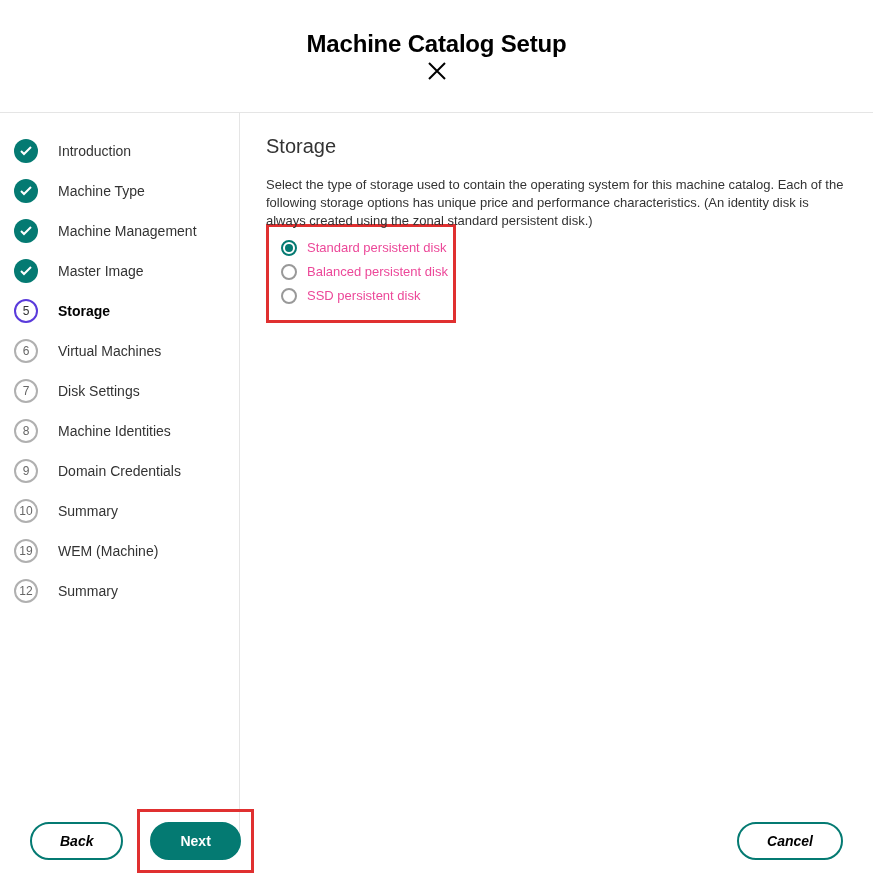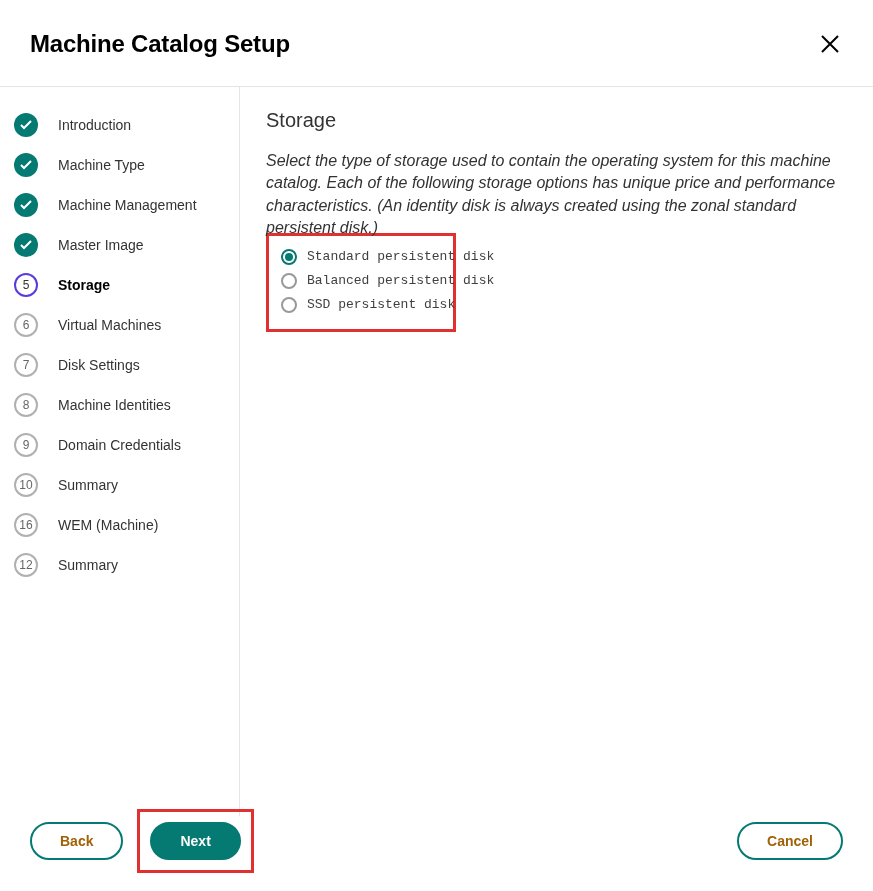--- a/index.html
+++ b/index.html
@@ -12,20 +12,21 @@
       overflow: hidden;
       color: #333;
     }
 
     
     .header {
       display: flex;
       justify-content: space-between;
       align-items: center;
       padding: 30px 30px 28px 30px;
+      flex-direction: column;
     }
     .header h1 {
       font-size: 24px;
       font-weight: 700;
       color: #000;
       letter-spacing: -0.2px;
     }
     .close-btn {
       cursor: pointer;
       background: none;
@@ -93,25 +94,24 @@
       flex: 1;
       padding: 22px 28px 0 26px;
     }
     .main h2 {
       font-size: 20px;
       font-weight: 400;
       color: #333;
       margin-bottom: 18px;
     }
     .description {
-      font-size: 16px;
+      font-size: 13px;
       color: #333;
       line-height: 1.4;
       margin-bottom: 0;
-      font-style: italic;
     }
 
     .radio-group-wrap {
       border: 3px solid #e03030;
       padding: 9px 12px 12px 12px;
       width: 190px;
       margin-top: -7px;
     }
     .radio-row {
       display: flex;
@@ -135,23 +135,22 @@
     }
     .radio.selected::after {
       content: "";
       width: 8px;
       height: 8px;
       border-radius: 50%;
       background: #047a72;
     }
     .radio-label {
       font-size: 13px;
-      color: #404040;
+      color: #ec4899;
       white-space: nowrap;
-      font-family: Liberation Mono, monospace;
     }
 
     
     .footer {
       position: absolute;
       bottom: 18px;
       left: 0;
       right: 0;
       display: flex;
       align-items: center;
@@ -161,21 +160,22 @@
       border-radius: 20px;
       font-size: 14px;
       font-weight: 600;
       padding: 9px 28px;
       cursor: pointer;
       border: 2px solid;
       background: white;
     }
     .btn-outline {
       border-color: #047a72;
-      color: #a16207;
+      color: #000000;
+      font-style: italic;
     }
     .btn-primary {
       background: #047a72;
       border-color: #047a72;
       color: white;
     }
     .next-wrap {
       border: 3px solid #e03030;
       padding: 10px;
       margin-left: 14px;
@@ -259,21 +259,21 @@
       <span class="step-badge pending">9</span>
       <span class="step-label">Domain Credentials</span>
     </div>
 
     <div class="step">
       <span class="step-badge pending">10</span>
       <span class="step-label">Summary</span>
     </div>
 
     <div class="step">
-      <span class="step-badge pending">16</span>
+      <span class="step-badge pending">19</span>
       <span class="step-label">WEM (Machine)</span>
     </div>
 
     <div class="step">
       <span class="step-badge pending">12</span>
       <span class="step-label">Summary</span>
     </div>
 
   </div>
 

